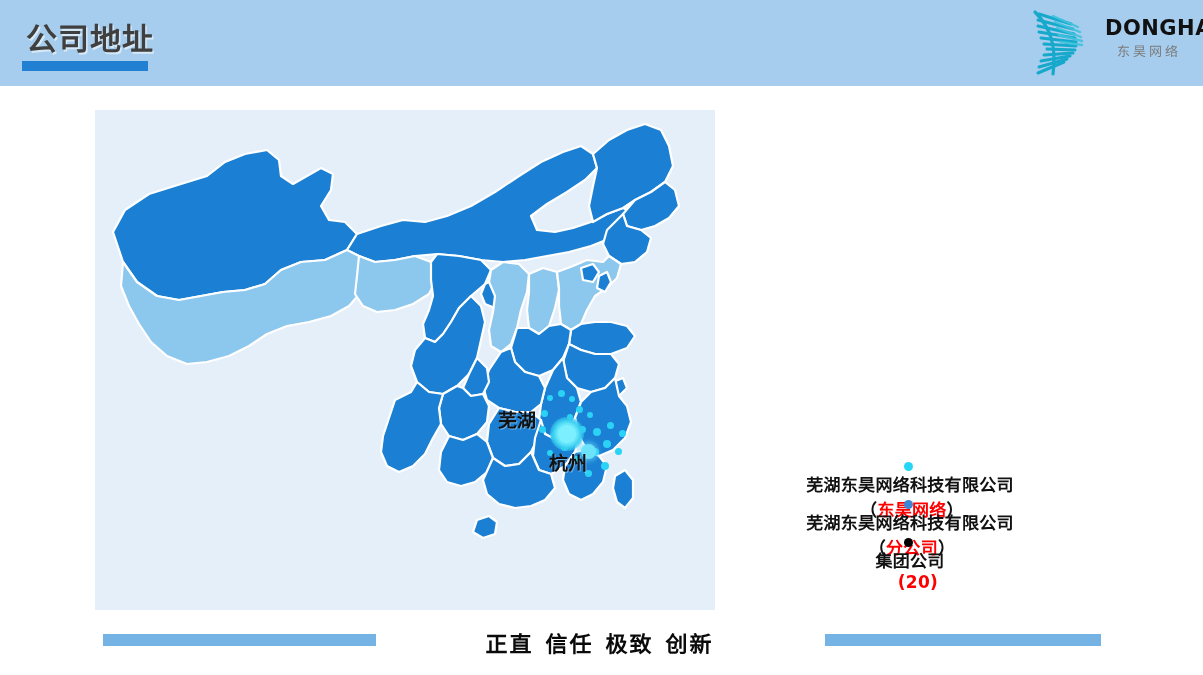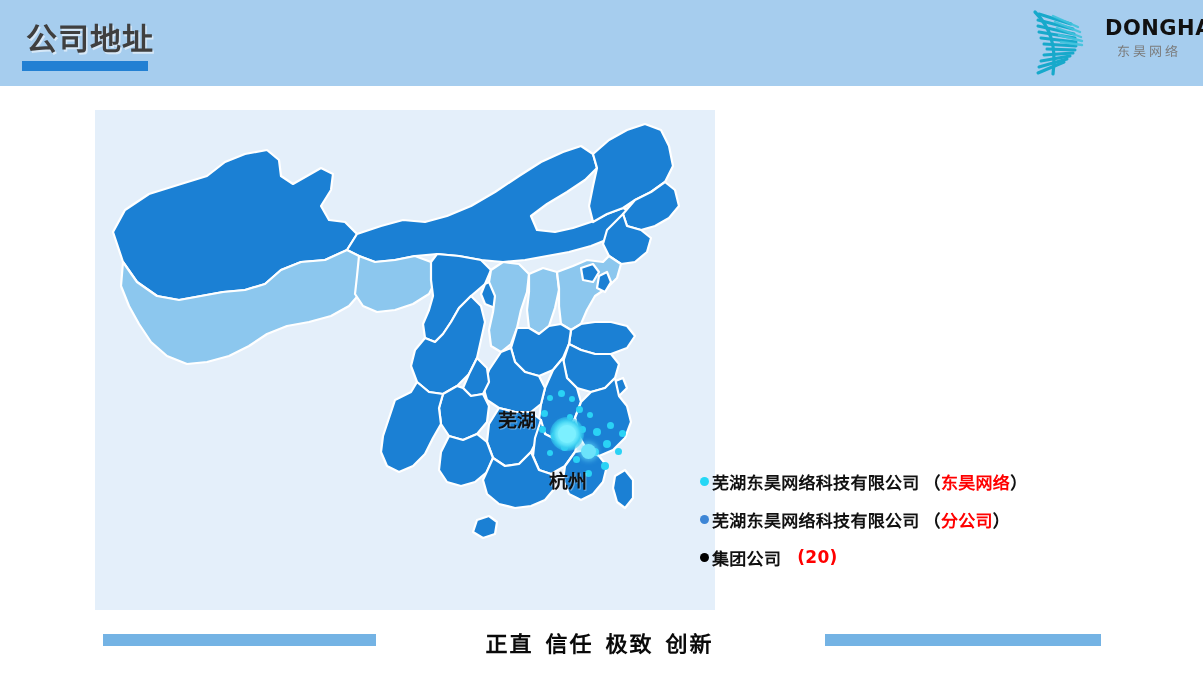--- a/index.html
+++ b/index.html
@@ -101,21 +101,21 @@
   
   .city-label {
     position: absolute;
     font-size: 19px;
     font-weight: bold;
     color: #111111;
     text-shadow: 1px 1px 0 rgba(255,255,255,0.35);
     white-space: nowrap;
   }
   #label-wuhu  { left: 403px; top: 295px; }
-  #label-hangzhou { left: 454px; top: 356px; }
+  #label-hangzhou { left: 454px; top: 338px; }
 
   
   .office-dot {
     position: absolute;
     border-radius: 50%;
     background: #2ad2f5;
   }
   #hq-marker {
     position: absolute;
     left: 455px;
@@ -151,20 +151,21 @@
     position: absolute;
     left: 700px;
     top: 462px;
     width: 420px;
   }
   .legend-row {
     display: flex;
     align-items: center;
     height: 38px;
     white-space: nowrap;
+    flex-direction: column;
   }
   .legend-bullet {
     width: 9px;
     height: 9px;
     border-radius: 50%;
     flex: 0 0 auto;
     margin-right: 3px;
   }
   .legend-text {
     font-size: 17px;

